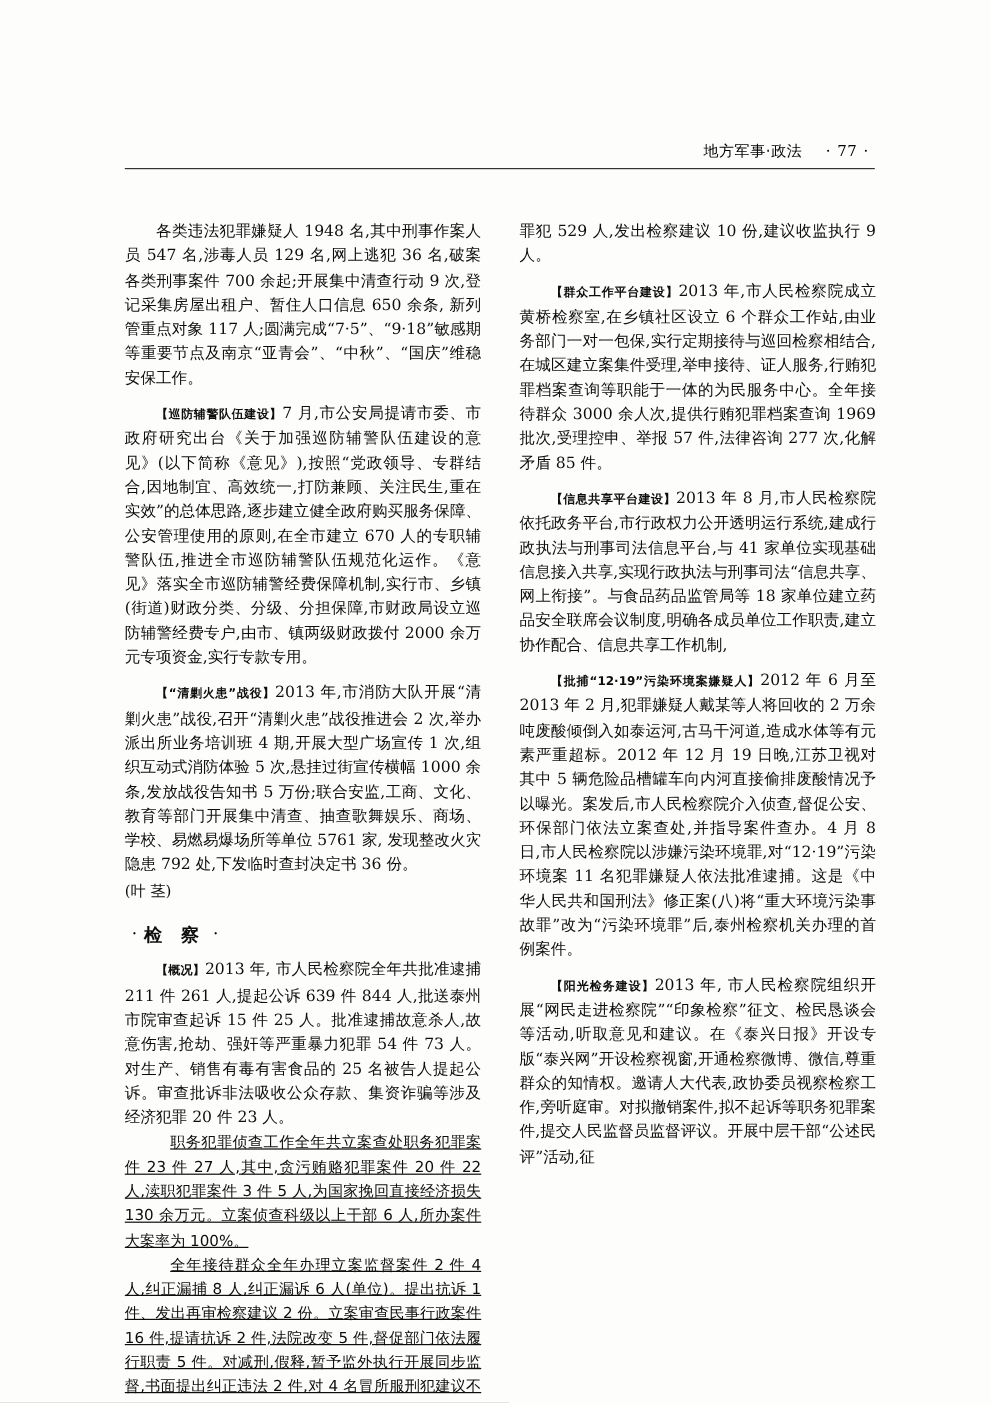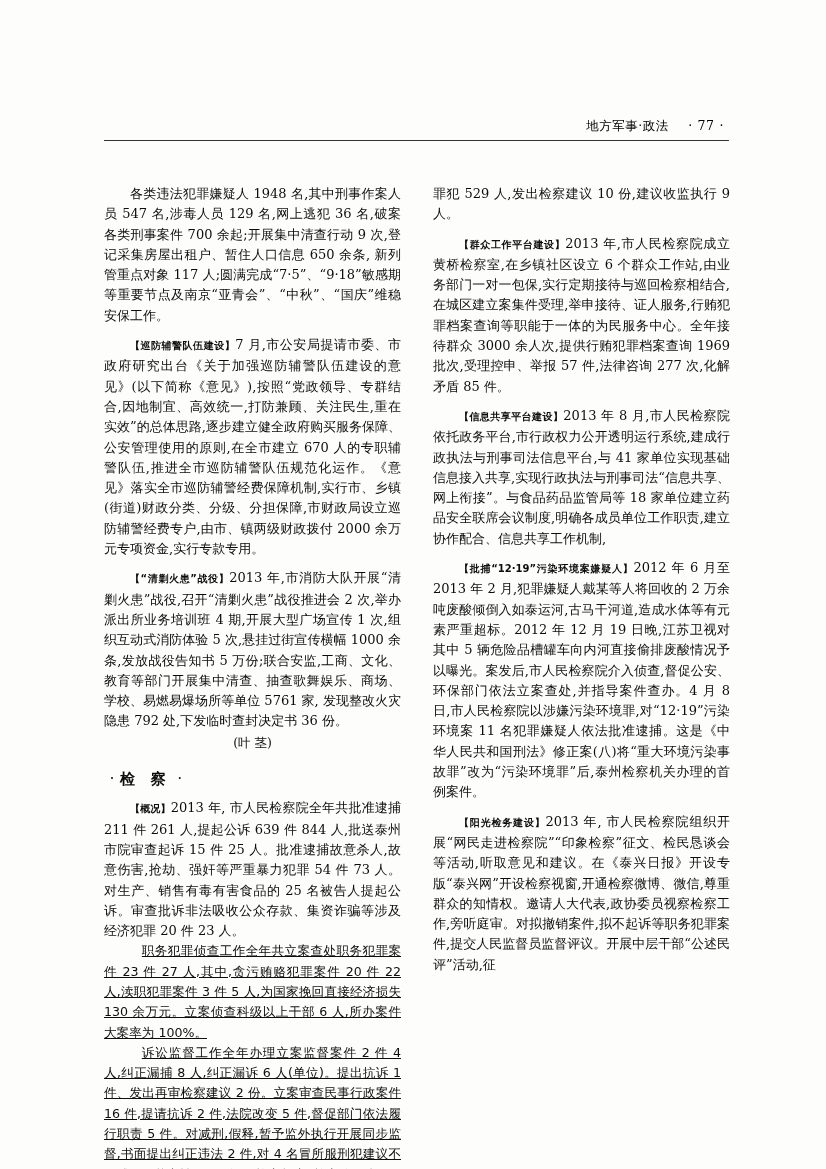--- a/index.html
+++ b/index.html
@@ -87,21 +87,21 @@
     font-size: 12px;
     vertical-align: 2px;
   }
   .sub-head {
     text-indent: 3em;
     font-family: "DejaVu Sans", "Liberation Sans", sans-serif;
     font-size: 12.6px;
     text-decoration: underline;
   }
   .signature {
-    text-align: center;
+    text-align: left;
     font-size: 12.5px;
     margin-top: 1px;
   }
 </style>
 </head>
 <body>
 
 <div class="page">
 
   <div class="header">
@@ -123,21 +123,21 @@
       <p class="blk para"><span class="head-term">【“清剿火患”战役】</span><span>2013 年,市消防大队开展“清剿火患”战役,召开“清剿火患”战役推进会 2 次,举办派出所业务培训班 4 期,开展大型广场宣传 1 次,组织互动式消防体验 5 次,悬挂过街宣传横幅 1000 余条,发放战役告知书 5 万份;联合安监,工商、文化、教育等部门开展集中清查、抽查歌舞娱乐、商场、学校、易燃易爆场所等单位 5761 家, 发现整改火灾隐患 792 处,下发临时查封决定书 36 份。</span></p>
 
       <p class="signature">(叶  茎)</p>
 
       <p class="sec-title"><span class="sd">·</span><span>检  察</span><span class="sd">·</span></p>
 
       <p class="para"><span class="head-term">【概况】</span><span>2013 年, 市人民检察院全年共批准逮捕 211 件 261 人,提起公诉 639 件 844 人,批送泰州市院审查起诉 15 件 25 人。批准逮捕故意杀人,故意伤害,抢劫、强奸等严重暴力犯罪 54 件 73 人。对生产、销售有毒有害食品的 25 名被告人提起公诉。审查批诉非法吸收公众存款、集资诈骗等涉及经济犯罪 20 件 23 人。</span></p>
 
       <p class="sub-head"><span>职务犯罪侦查工作</span><span>全年共立案查处职务犯罪案件 23 件 27 人,其中,贪污贿赂犯罪案件 20 件 22 人,渎职犯罪案件 3 件 5 人,为国家挽回直接经济损失 130 余万元。立案侦查科级以上干部 6 人,所办案件大案率为 100%。</span></p>
 
-      <p class="sub-head"><span>诉讼监督工作</span><span>全年办理立案监督案件 2 件 4 人,纠正漏捕 8 人,纠正漏诉 6 人(单位)。提出抗诉 1 件、发出再审检察建议 2 份。立案审查民事行政案件 16 件,提请抗诉 2 件,法院改变 5 件,督促部门依法履行职责 5 件。对减刑,假释,暂予监外执行开展同步监督,书面提出纠正违法 2 件,对 4 名冒所服刑犯建议不予减刑。落实社区矫正巡回检察制度, 检察监外执行</span></p>
+      <p class="sub-head"><span>全年接待群众</span><span>全年办理立案监督案件 2 件 4 人,纠正漏捕 8 人,纠正漏诉 6 人(单位)。提出抗诉 1 件、发出再审检察建议 2 份。立案审查民事行政案件 16 件,提请抗诉 2 件,法院改变 5 件,督促部门依法履行职责 5 件。对减刑,假释,暂予监外执行开展同步监督,书面提出纠正违法 2 件,对 4 名冒所服刑犯建议不予减刑。落实社区矫正巡回检察制度, 检察监外执行</span></p>
 
     </div>
 
     <div class="col">
 
       <p>罪犯 529 人,发出检察建议 10 份,建议收监执行 9 人。</p>
 
       <p class="blk para"><span class="head-term">【群众工作平台建设】</span><span>2013 年,市人民检察院成立黄桥检察室,在乡镇社区设立 6 个群众工作站,由业务部门一对一包保,实行定期接待与巡回检察相结合,在城区建立案集件受理,举申接待、证人服务,行贿犯罪档案查询等职能于一体的为民服务中心。全年接待群众 3000 余人次,提供行贿犯罪档案查询 1969 批次,受理控申、举报 57 件,法律咨询 277 次,化解矛盾 85 件。</span></p>
 
       <p class="blk para"><span class="head-term">【信息共享平台建设】</span><span>2013 年 8 月,市人民检察院依托政务平台,市行政权力公开透明运行系统,建成行政执法与刑事司法信息平台,与 41 家单位实现基础信息接入共享,实现行政执法与刑事司法“信息共享、网上衔接”。与食品药品监管局等 18 家单位建立药品安全联席会议制度,明确各成员单位工作职责,建立协作配合、信息共享工作机制,</span></p>

